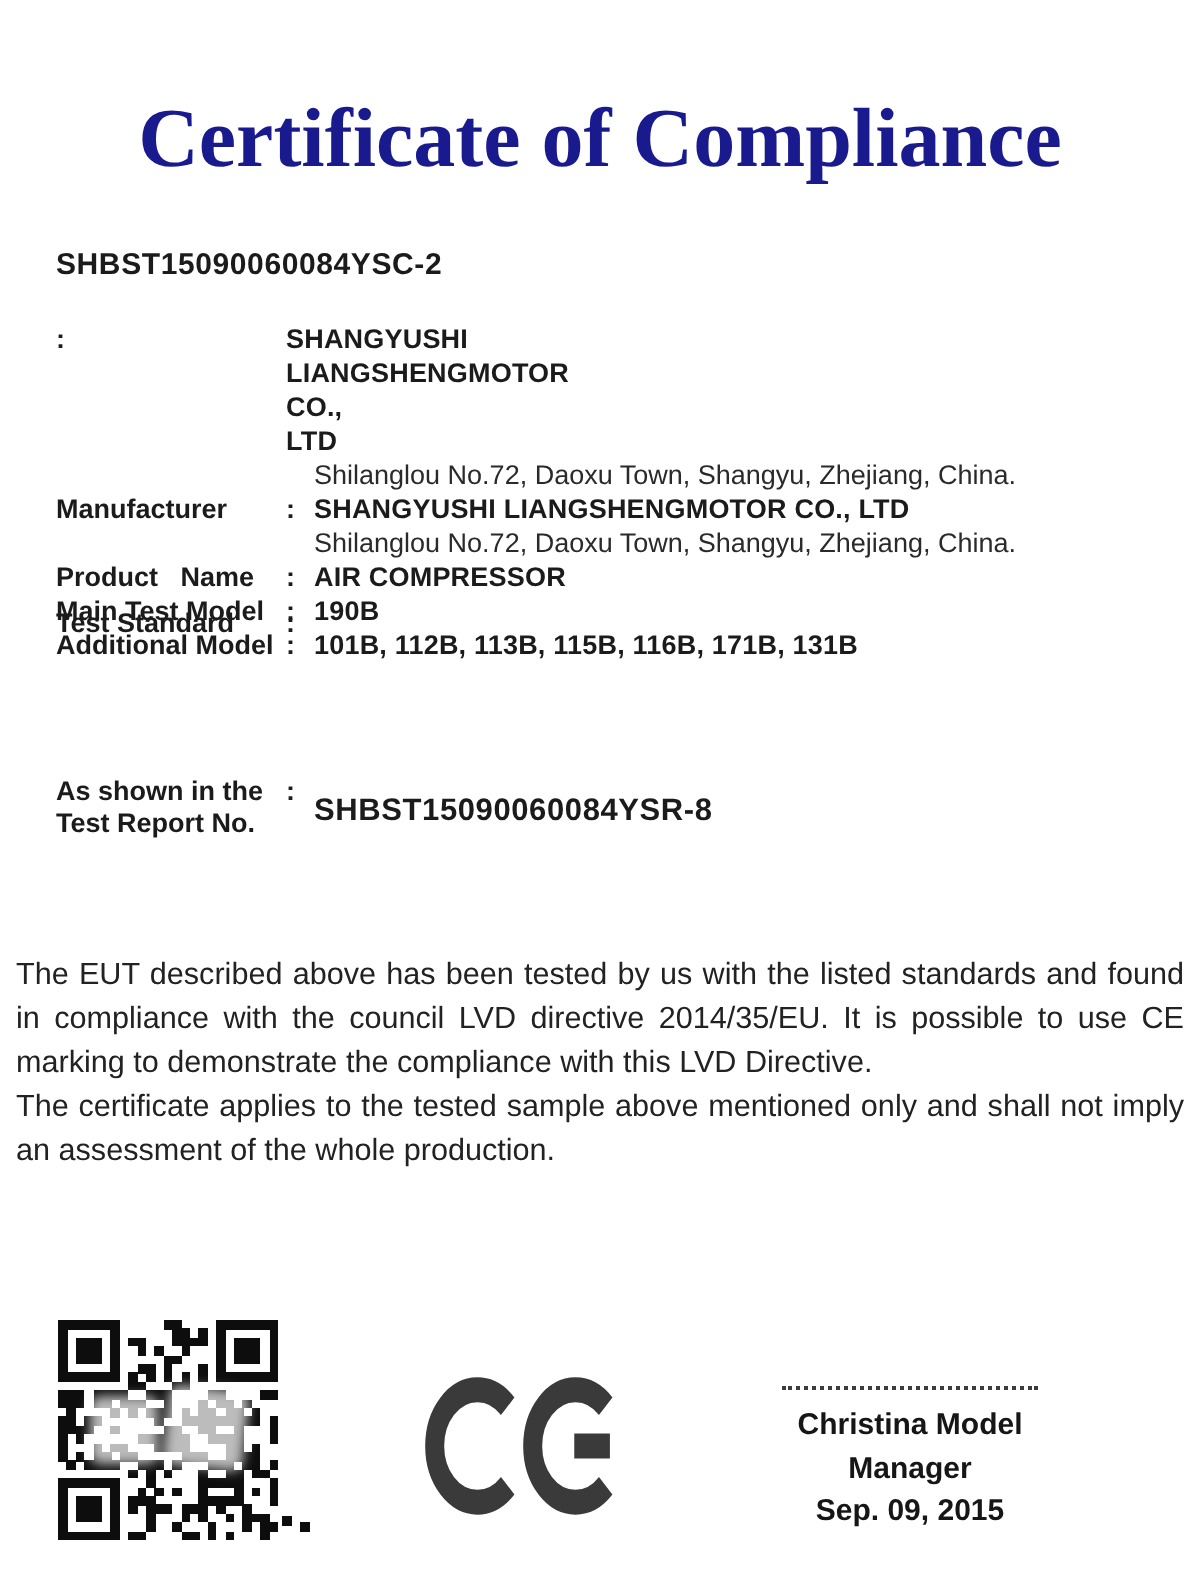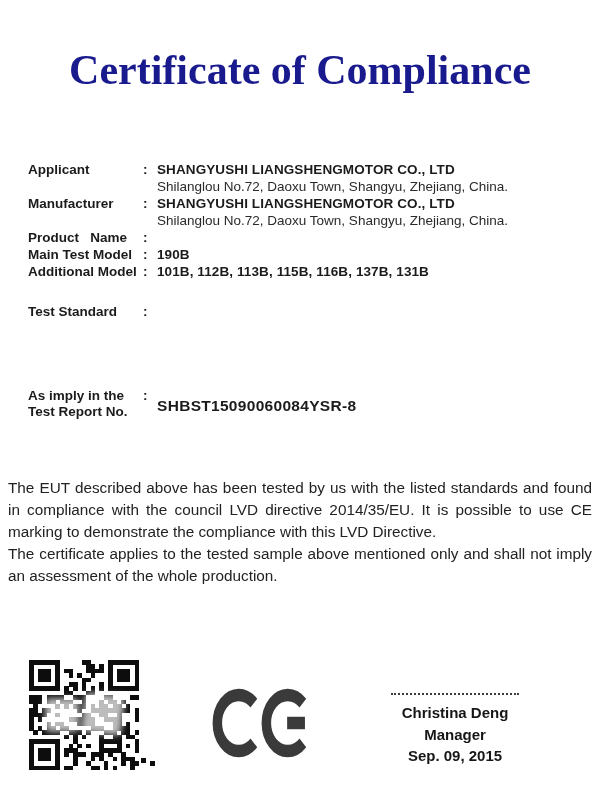--- a/index.html
+++ b/index.html
@@ -54,25 +54,25 @@
   .sig .line{font-weight:bold;font-size:15px;line-height:21.5px;color:#161616;}
 </style>
 </head>
 <body>
 
 <div class="page">
 
   <h1 class="title">Certificate of Compliance</h1>
 
   <div class="certno">
+    <span class="val">SHBST15090060084YSC-2</span>
   </div>
 
   <div class="fields">
     <div class="frow">
-      <span class="lbl">Applicant</span>
       <span class="col">:</span>
       <span class="val">SHANGYUSHI LIANGSHENGMOTOR CO., LTD</span>
     </div>
     <div class="frow">
       <span class="lbl"></span>
       <span class="col"></span>
       <span class="addr">Shilanglou No.72, Daoxu Town, Shangyu, Zhejiang, China.</span>
     </div>
     <div class="frow">
       <span class="lbl">Manufacturer</span>
@@ -80,41 +80,42 @@
       <span class="val">SHANGYUSHI LIANGSHENGMOTOR CO., LTD</span>
     </div>
     <div class="frow">
       <span class="lbl"></span>
       <span class="col"></span>
       <span class="addr">Shilanglou No.72, Daoxu Town, Shangyu, Zhejiang, China.</span>
     </div>
     <div class="frow">
       <span class="lbl">Product   Name</span>
       <span class="col">:</span>
+      <span class="val">AIR COMPRESSOR</span>
     </div>
     <div class="frow">
       <span class="lbl">Main Test Model</span>
       <span class="col">:</span>
       <span class="val">190B</span>
     </div>
     <div class="frow">
       <span class="lbl">Additional Model</span>
       <span class="col">:</span>
-      <span class="val">101B, 112B, 113B, 115B, 116B, 137B, 131B</span>
+      <span class="val">101B, 112B, 113B, 115B, 116B, 171B, 131B</span>
     </div>
   </div>
 
   <div class="standard">
     <span class="lbl">Test Standard</span>
     <span class="col">:</span>
   </div>
 
   <div class="report">
     <div class="lbl">
-      <div>As imply in the</div>
+      <div>As shown in the</div>
       <div>Test Report No.</div>
     </div>
     <span class="col">:</span>
     <div class="val">SHBST15090060084YSR-8</div>
   </div>
 
   <div class="statement">
     <p>The EUT described above has been tested by us with the listed standards and found in compliance with the council LVD directive 2014/35/EU. It is possible to use CE marking to demonstrate the compliance with this LVD Directive.</p>
     <p>The certificate applies to the tested sample above mentioned only and shall not imply an assessment of the whole production.</p>
   </div>
@@ -438,18 +439,18 @@
       <g fill="none" stroke="#3a3a3a" stroke-width="32" stroke-linecap="butt">
         <path d="M 140.9 49.1 A 72 72 0 1 0 140.9 150.9"></path>
         <path d="M 305.9 49.1 A 72 72 0 1 0 305.9 150.9"></path>
         <path d="M 253 100 L 313 100"></path>
       </g>
     </svg>
   </div>
 
   <div class="sig">
     <div class="dotline"></div>
-    <div class="line">Christina Deng</div>
+    <div class="line">Christina Model</div>
     <div class="line">Manager</div>
     <div class="line">Sep. 09, 2015</div>
   </div>
 
 </div>
 
 </body></html>

